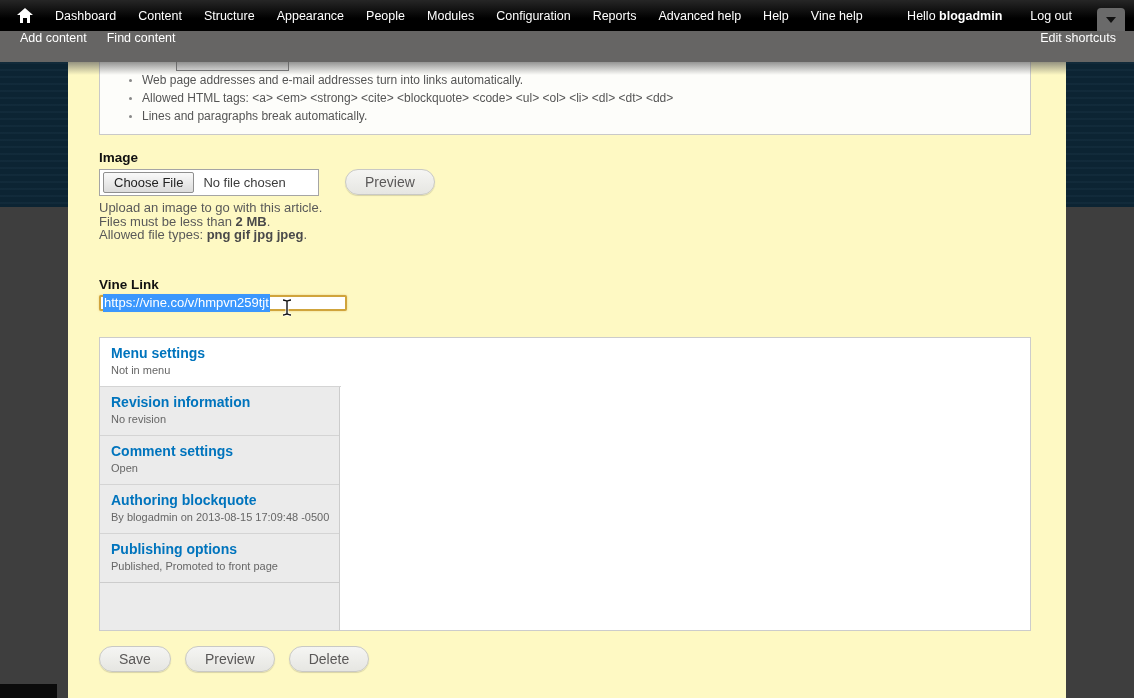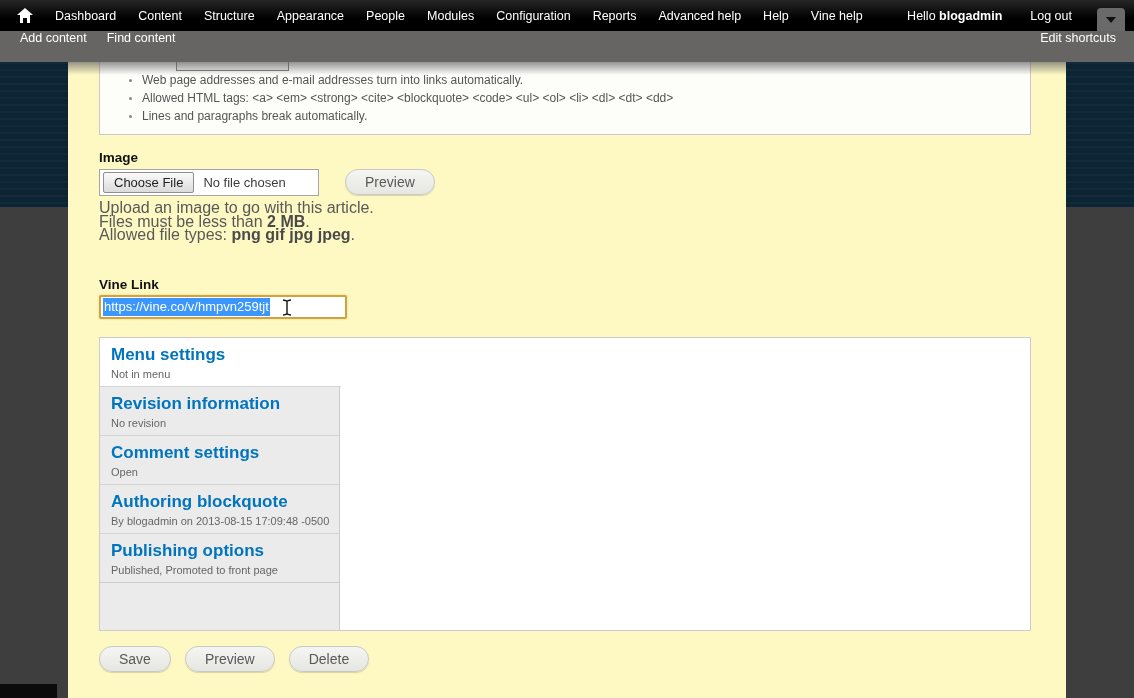--- a/index.html
+++ b/index.html
@@ -60,37 +60,37 @@
     background:linear-gradient(#f9f9f9,#dcdcdc); border:1px solid #8f8f8f; border-radius:2px;
     display:flex; align-items:center; cursor:pointer; }
   .no-file { margin-left:9px; font-size:13px; color:#3c3c3c; }
 
   .btn-pill { height:26px; padding:0 19px; font-size:14px; color:#5a5858;
     background:linear-gradient(#f5f5f3,#e6e6e2); border:1px solid #c9c9c5; border-radius:14px;
     box-shadow:0 1px 1px rgba(0,0,0,0.15); display:inline-flex; align-items:center; cursor:pointer;
     font-family:"Liberation Sans", sans-serif; }
   .upload-btn { position:absolute; left:277px; top:107px; }
 
-  .img-desc { position:absolute; left:31px; top:139px; font-size:16px; color:#595959; line-height:13.5px; }
+  .img-desc { position:absolute; left:31px; top:139px; font-size:13px; color:#595959; line-height:13.5px; }
   .img-desc b { color:#4a4a4a; }
 
-  .vine-input { position:absolute; left:31px; top:233px; width:248px; height:24px;
+  .vine-input { position:absolute; left:31px; top:233px; width:248px; height:16px;
     background:#fff; border:2px solid #d0a43c; border-radius:2px;
     box-shadow:0 0 2px rgba(208,164,60,0.5); display:flex; align-items:center; padding-left:2px; }
   .vine-selection { font-size:13px; color:#fff; background:#3b97fd; padding:1px 1px 2px 1px; white-space:nowrap; }
   .ibeam { position:absolute; left:213px; top:236px; z-index:3; }
 
   
   .vtabs { position:absolute; left:31px; top:275px; width:932px; height:294px;
     border:1px solid #ccc; background:#fff; display:flex; }
   .vtab-col { width:240px; border-right:1px solid #ccc; background:#ebebeb; }
   .vtab { height:49px; padding:7px 0 0 11px; background:#ebebeb; border-bottom:1px solid #d4d4d4; cursor:pointer; }
   .vtab.active { background:#fff; width:241px; margin-right:-1px; }
   .vtab:last-child { border-bottom:1px solid #ccc; }
-  .vtab .vt-title { font-size:17px; font-weight:bold; color:#0074bd; }
+  .vtab .vt-title { font-size:14px; font-weight:bold; color:#0074bd; }
   .vtab .vt-summary { font-size:11px; color:#666; margin-top:3px; }
   .vtab-pane { flex:1; background:#fff; position:relative; }
   .menu-link-row { position:absolute; left:41px; top:15px; display:flex; align-items:center; cursor:pointer; }
   .menu-link-row input[type=checkbox] { width:13px; height:13px; margin:0 8px 0 0; }
   .menu-link-row .cb-label { font-size:13.5px; color:#222; }
 
   .actions { position:absolute; left:31px; top:584px; display:flex; gap:14px; }
 </style>
 </head>
 <body>

